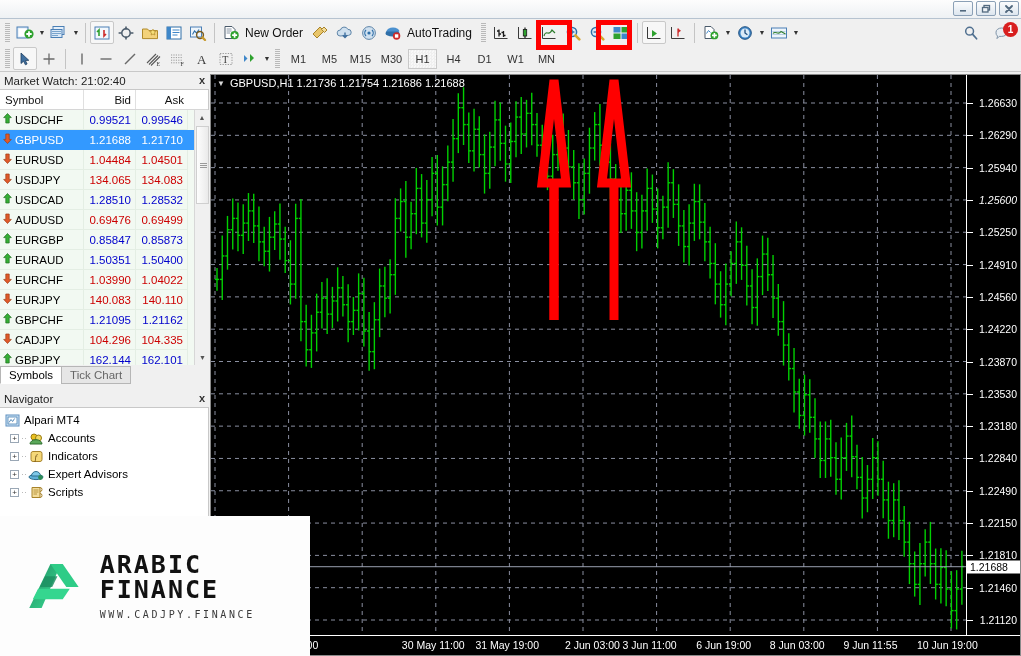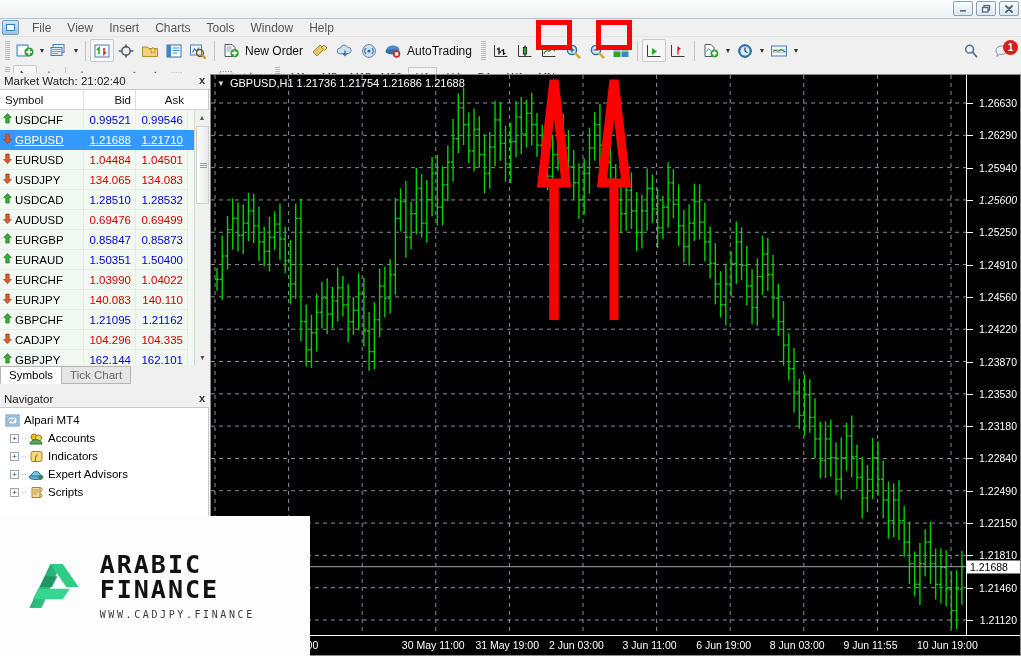--- a/index.html
+++ b/index.html
@@ -95,21 +95,21 @@
              border-right: 1px solid #c8c8c8; overflow: hidden; }
   .mw-head {
     display: flex; height: 20px; background: #fff; border-bottom: 1px solid #d6d6d6;
     font-size: 11.5px; color: #111;
   }
   .mw-head .c-sym { width: 84px; padding-left: 5px; display: flex; align-items: center; }
   .mw-head .c-bid { width: 52px; padding-right: 4px; display: flex; align-items: center; justify-content: flex-end; }
   .mw-head .c-ask { width: 52px; padding-right: 4px; display: flex; align-items: center; justify-content: flex-end; }
   .mw-head .c-sym, .mw-head .c-bid { border-right: 1px solid #e0e0e0; }
   .mw-row { display: flex; height: 20px; background: #f2f9f2; font-size: 11.5px; align-items: stretch; }
-  .mw-row.sel { background: #3399ff; color: #fff; text-decoration: underline; }
+  .mw-row.sel { background: #3399ff; color: #fff; }
   .mw-row .c-sym { width: 84px; padding-left: 3px; display: flex; align-items: center; gap: 3px;
                    border-right: 1px solid #e4eee4; border-bottom: 1px solid #e4eee4; }
   .mw-row .c-bid, .mw-row .c-ask {
     width: 52px; padding-right: 4px; display: flex; align-items: center; justify-content: flex-end;
     border-right: 1px solid #e4eee4; border-bottom: 1px solid #e4eee4;
   }
   .mw-row.sel .c-sym, .mw-row.sel .c-bid, .mw-row.sel .c-ask { border-color: #3399ff; }
   .up { color: #0000cc; } .dn { color: #cc0000; }
   .mw-row.sel .up, .mw-row.sel .dn { color: #fff; }
 
@@ -192,30 +192,20 @@
         </svg>
       </div>
       <div class="win-btn">
         <svg width="10" height="10" viewBox="0 0 10 10">
           <path d="M2 2 L8 8 M8 2 L2 8" stroke="#52697f" stroke-width="1.9" stroke-linecap="round"></path>
         </svg>
       </div>
     </div>
   </div>
 
-  <div class="menubar">
-    <div class="menu-logo"></div>
-    <div class="menu-item">File</div>
-    <div class="menu-item">View</div>
-    <div class="menu-item">Insert</div>
-    <div class="menu-item">Charts</div>
-    <div class="menu-item">Tools</div>
-    <div class="menu-item">Window</div>
-    <div class="menu-item">Help</div>
-  </div>
 
   <div class="toolbar">
     <div class="grip"></div>
 
     <div class="tbtn">
       <svg width="18" height="16" viewBox="0 0 18 16">
         <rect x="1" y="2" width="11" height="11" fill="#dbe9f7" stroke="#4a7fb5"></rect>
         <rect x="2.5" y="3.5" width="8" height="8" fill="#fff"></rect>
         <circle cx="13" cy="9" r="4.6" fill="#2ea12e"></circle>
         <path d="M13 6.3v5.4 M10.3 9h5.4" stroke="#fff" stroke-width="1.8"></path>
@@ -1228,21 +1218,21 @@
       <div class="ycur" id="ycur" style="top: 491.705px;">1.21688</div>
     </div>
 
     <div class="xaxis">
       <div id="xlabels">
           <div class="xlab" style="left: 4px;">1:00</div>
           <div class="xlab" style="left: 43.6px;">25 May 19:00</div>
           <div class="xlab" style="left: 117.2px; margin-top: 20px;">27 May 03:00</div>
           <div class="xlab" style="left: 190.8px;">30 May 11:00</div>
           <div class="xlab" style="left: 264.4px;">31 May 19:00</div>
-          <div class="xlab" style="left: 338px;">2 Jun 03:00</div>
+          <div class="xlab" style="left: 354px;">2 Jun 03:00</div>
           <div class="xlab" style="left: 411.6px;">3 Jun 11:00</div>
           <div class="xlab" style="left: 485.2px;">6 Jun 19:00</div>
           <div class="xlab" style="left: 558.8px;">8 Jun 03:00</div>
           <div class="xlab" style="left: 632.4px;">9 Jun 11:55</div>
           <div class="xlab" style="left: 706px;">10 Jun 19:00</div>
         </div>
     </div>
   </div>
 
   <svg class="ann" style="left:528px; top:18px; width:110px; height:305px;" width="110" height="305" viewBox="0 0 110 305">

